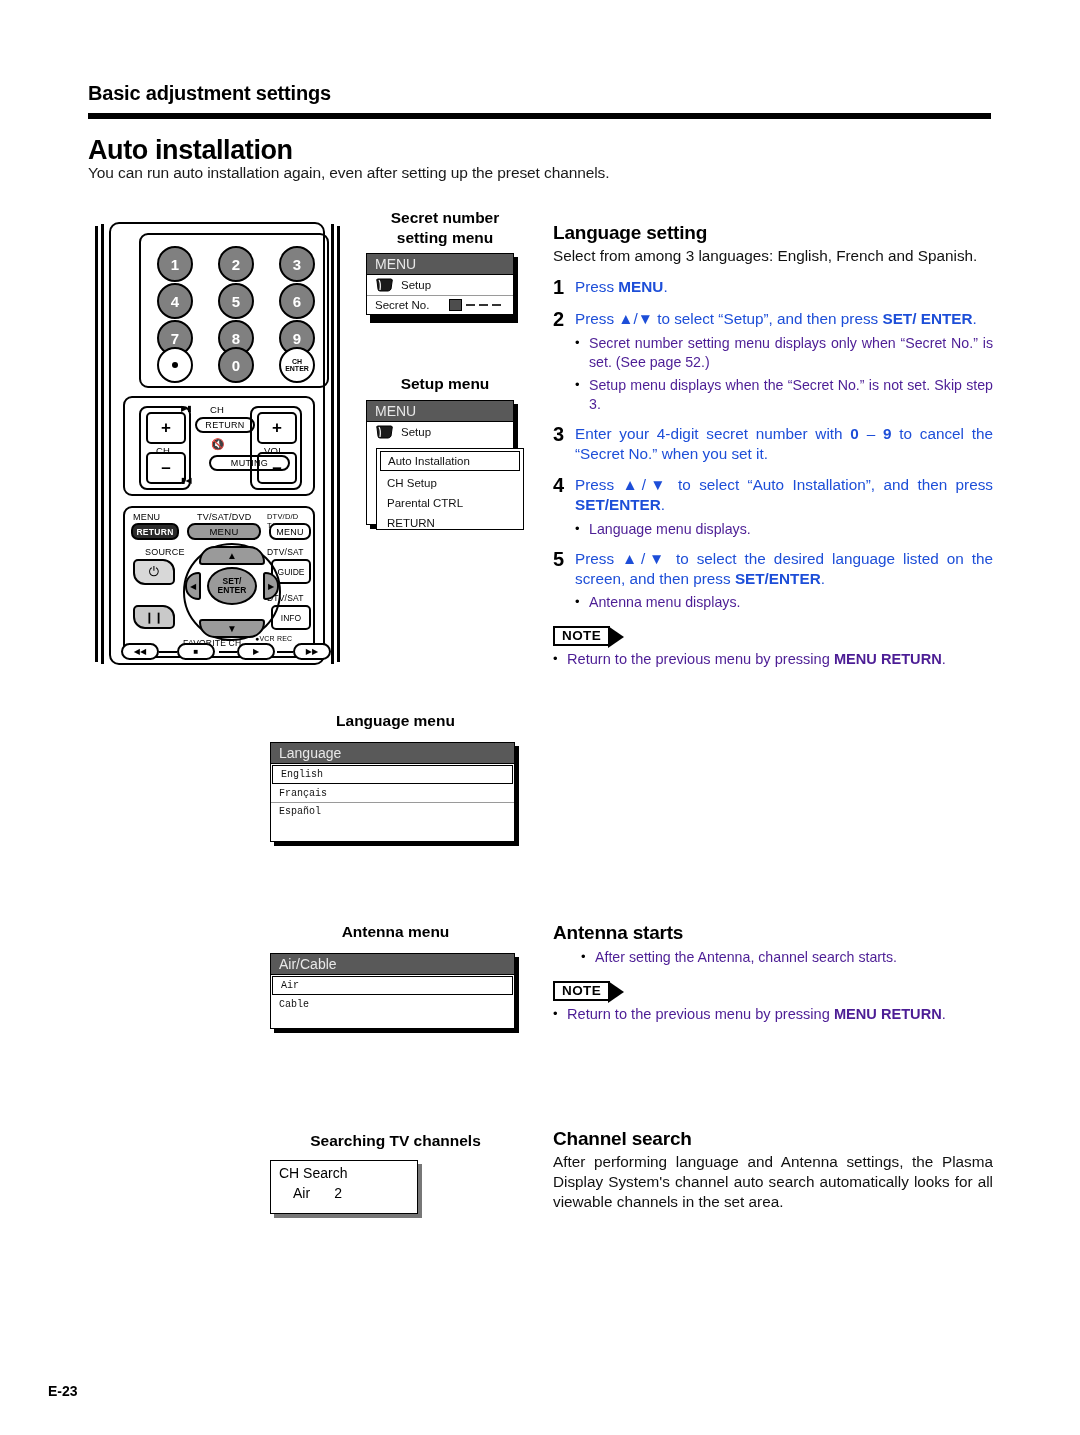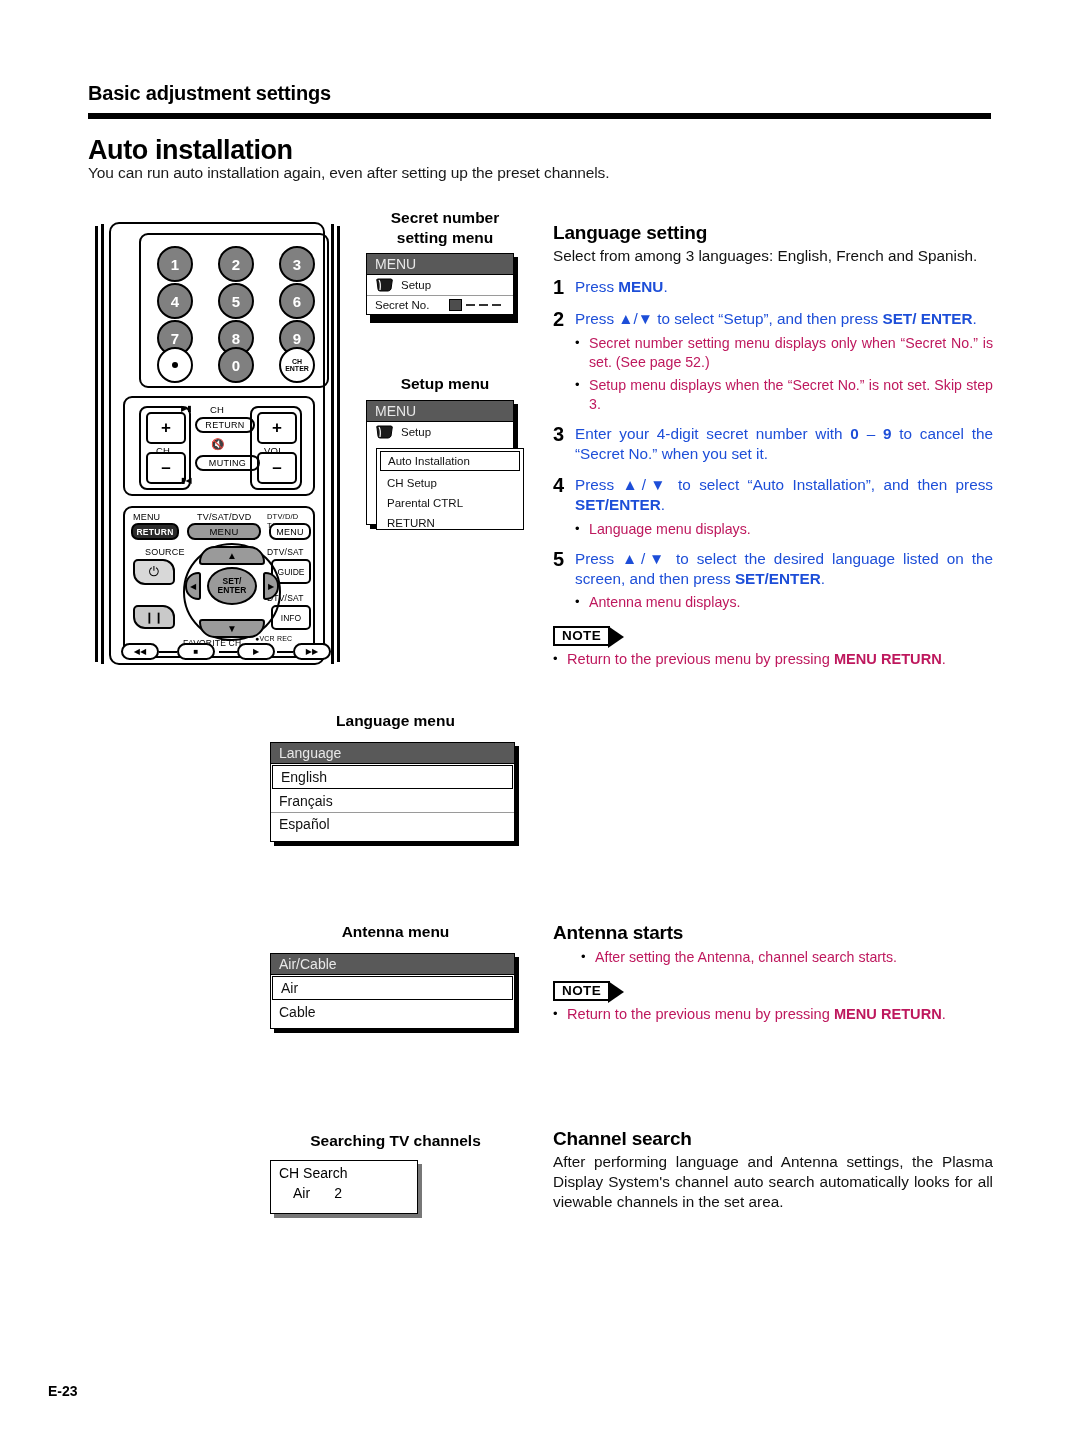--- a/index.html
+++ b/index.html
@@ -112,21 +112,21 @@
   .osd-frame  { position:absolute; left:0; top:0; background:#fff; border:1.5px solid #000; }
   .osd-bar {
     background:#595959; color:#e8e8e8; font-size:14px;
     padding:2px 8px; border-bottom:1.5px solid #000;
   }
   .osd-row {
     font-size:11.5px; color:#111; padding:3px 8px; border-bottom:1.2px solid #9a9a9a;
     display:flex; align-items:center; justify-content:space-between;
   }
   .osd-row.last { border-bottom:none;text-align:center; }
-  .osd-row.big { font-size:14px; padding:3px 8px; }
+  .osd-row.big { font-size:10px; padding:3px 8px;font-family:Liberation Mono, monospace; }
   .osd-sel { border:1.6px solid #000; }
   .setup-ico { display:inline-block; width:20px; height:14px; margin-right:6px; position:relative; }
   .secret-box { display:flex; align-items:center; gap:4px; padding-right:4px;}
   .sbx { width:13px;height:12px;background:#4d4d4d;border:1px solid #000;}
   .sdash { width:9px;height:2px;background:#333; }
 
   .submenu {
     position:absolute; background:#fff; border:1.5px solid #000;
   }
   .submenu .srow { font-size:11.5px; padding:4px 10px; color:#111; }
@@ -134,21 +134,21 @@
 
   
   .rcol { position:absolute; left:553px; width:440px; }
   .h2 { font-size:19px; font-weight:bold; letter-spacing:-0.2px; margin-bottom:2px; }
   .body { font-size:15.3px; line-height:1.30; color:#111; text-align:justify; }
   .step { display:flex; margin-top:11px; }
   .step .n { font-size:20px; font-weight:bold; width:22px; flex:0 0 22px; line-height:1.05;}
   .step .t { font-size:15.3px; line-height:1.31; color:#1d4ed8; text-align:justify; }
   .bul { display:flex; margin-top:4px; }
   .bul .d { flex:0 0 14px; font-size:13px; line-height:1.45; }
-  .bul .x { font-size:14.2px; line-height:1.33; color:#be185d; text-align:justify; }
+  .bul .x { font-size:14.2px; line-height:1.33; color:#4c1d95; text-align:justify; }
   .note-badge {
     display:inline-flex; align-items:flex-start; margin-top:14px; margin-bottom:1px;
   }
   .note-box {
     border:2px solid #000; font-size:13.5px; font-weight:bold; letter-spacing:.4px;
     padding:0px 7px 1px 7px; background:#fff;
   }
   .note-tri-outline{
     width:0;height:0;border-top:11px solid transparent;border-bottom:11px solid transparent;
     border-left:16px solid #000; align-self:center; margin-left:-2px;
@@ -197,21 +197,21 @@
           <div class="rockbtn" style="top:4px">+</div>
           <div class="rockbtn" style="top:44px">–</div>
         </div>
         <div class="minilab" style="left:31px;top:47px;font-size:9.5px">CH</div>
         <div class="minilab" style="left:56px;top:6px;font-size:8px">▶▮</div>
         <div class="minilab" style="left:56px;top:78px;font-size:8px">▮◀</div>
 
         <div class="minilab" style="left:85px;top:6px;font-size:9.5px">CH</div>
         <div class="pillbtn" style="left:70px;top:19px;width:60px;height:16px">RETURN</div>
         <div class="minilab" style="left:86px;top:40px;font-size:11px">🔇</div>
-        <div class="pillbtn" style="left:70px;top:57px;width:65px;height:16px">MUTING</div>
+        <div class="pillbtn" style="left:84px;top:57px;width:81px;height:16px">MUTING</div>
 
         <div class="rockers" style="left:125px;top:8px">
           <div class="rockbtn" style="top:4px">+</div>
           <div class="rockbtn" style="top:44px">–</div>
         </div>
         <div class="minilab" style="left:139px;top:47px;font-size:9.5px">VOL</div>
       </div>
 
       <div class="panel3">
         <div class="minilab" style="left:8px;top:4px;font-size:9px">MENU</div>

